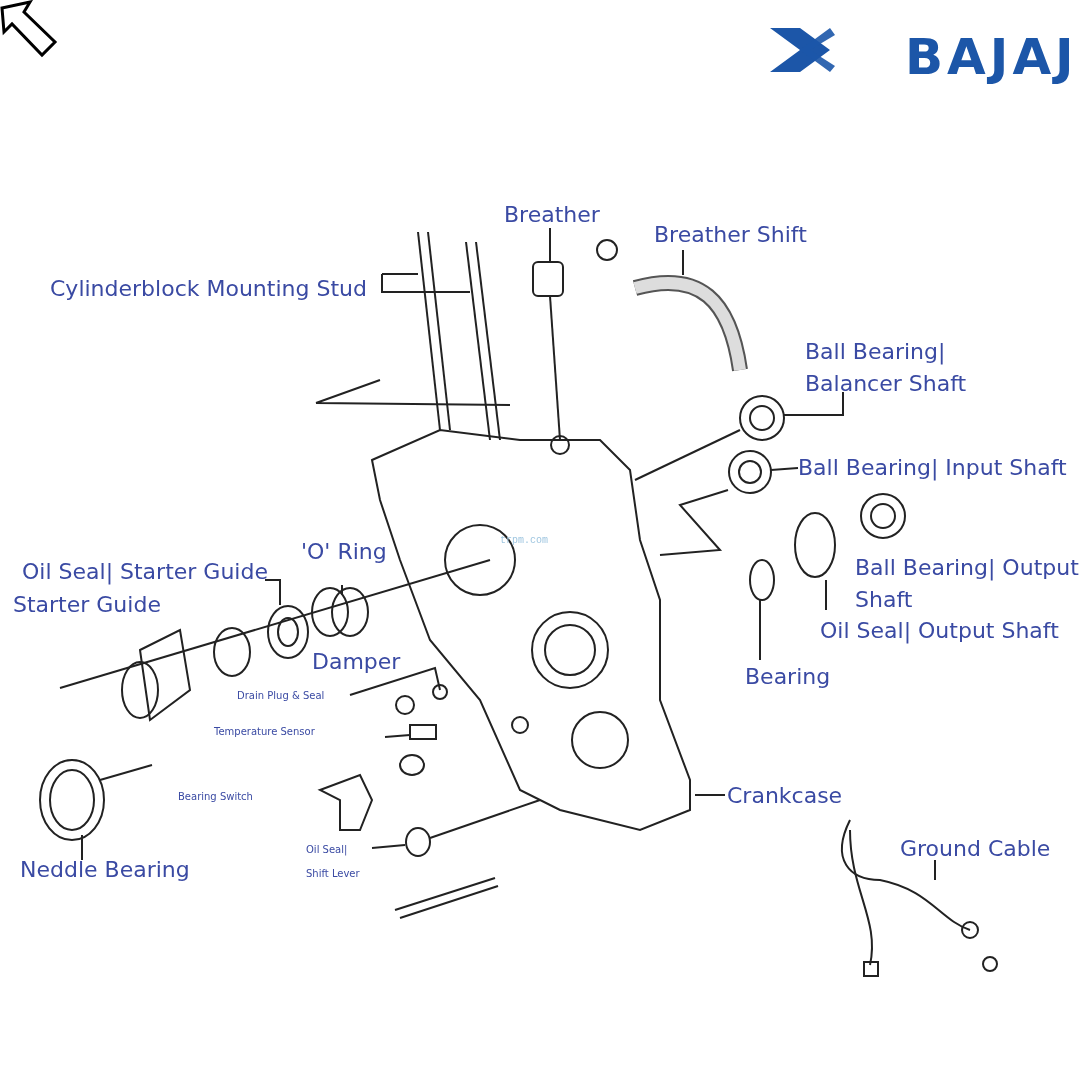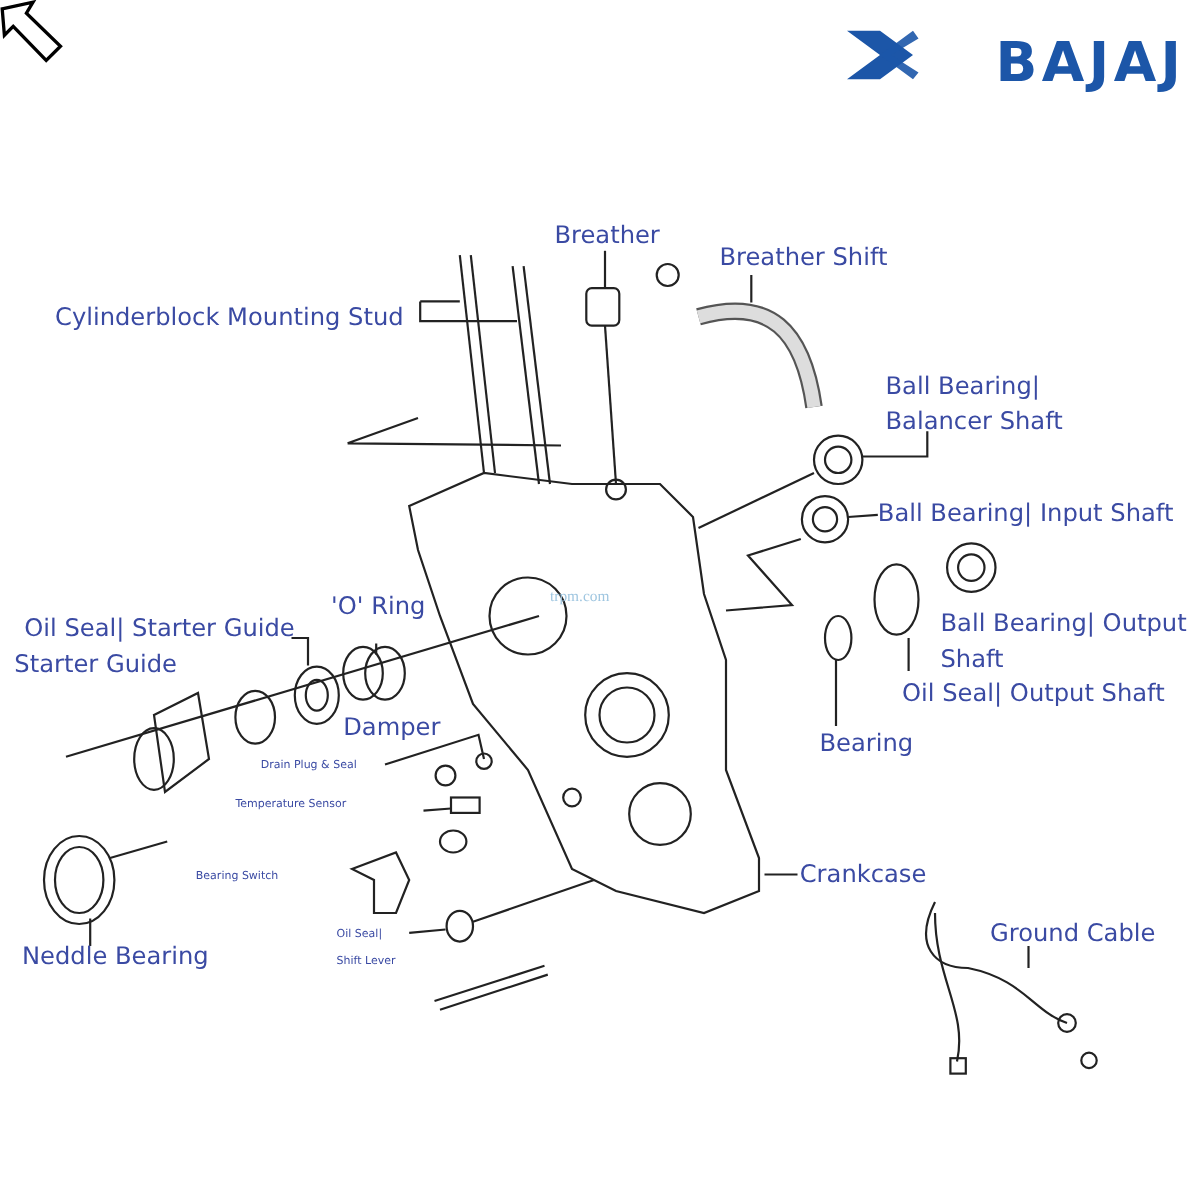--- a/index.html
+++ b/index.html
@@ -2,21 +2,21 @@
 <html><head>
 <meta charset="utf-8">
 <style>
   html,body{margin:0;padding:0;background:#fff;}
   body{width:1090px;height:1090px;position:relative;overflow:hidden;font-family:"DejaVu Sans",sans-serif;}
   .lbl{position:absolute;color:#3a4aa3;font-size:22px;white-space:nowrap;line-height:1.2;font-family:"DejaVu Sans",sans-serif;}
   .lbl.sm{font-size:10px;}
   .lbl.ml{white-space:pre;}
   svg#art{position:absolute;left:0;top:0;}
   .brand{position:absolute;left:865px;top:28px;font-family:"DejaVu Sans",sans-serif;font-weight:bold;font-size:50px;color:#1c56a8;letter-spacing:4px;margin-left:40px;}
-  .wm{position:absolute;left:500px;top:535px;font-size:14px;color:#9fc6e0;font-family:Liberation Serif, serif;}
+  .wm{position:absolute;left:500px;top:535px;font-size:10px;color:#9fc6e0;font-family:Liberation Mono, monospace;}
 </style>
 </head>
 <body>
 
 <svg id="art" width="1090" height="1090" stroke="#222" fill="none" stroke-width="2">
 
   <g>
     <path d="M2 8 L30 2 L24 12 L55 42 L42 55 L12 24 L4 32 Z" fill="#fff" stroke="#000" stroke-width="3"></path>
   </g>
 

